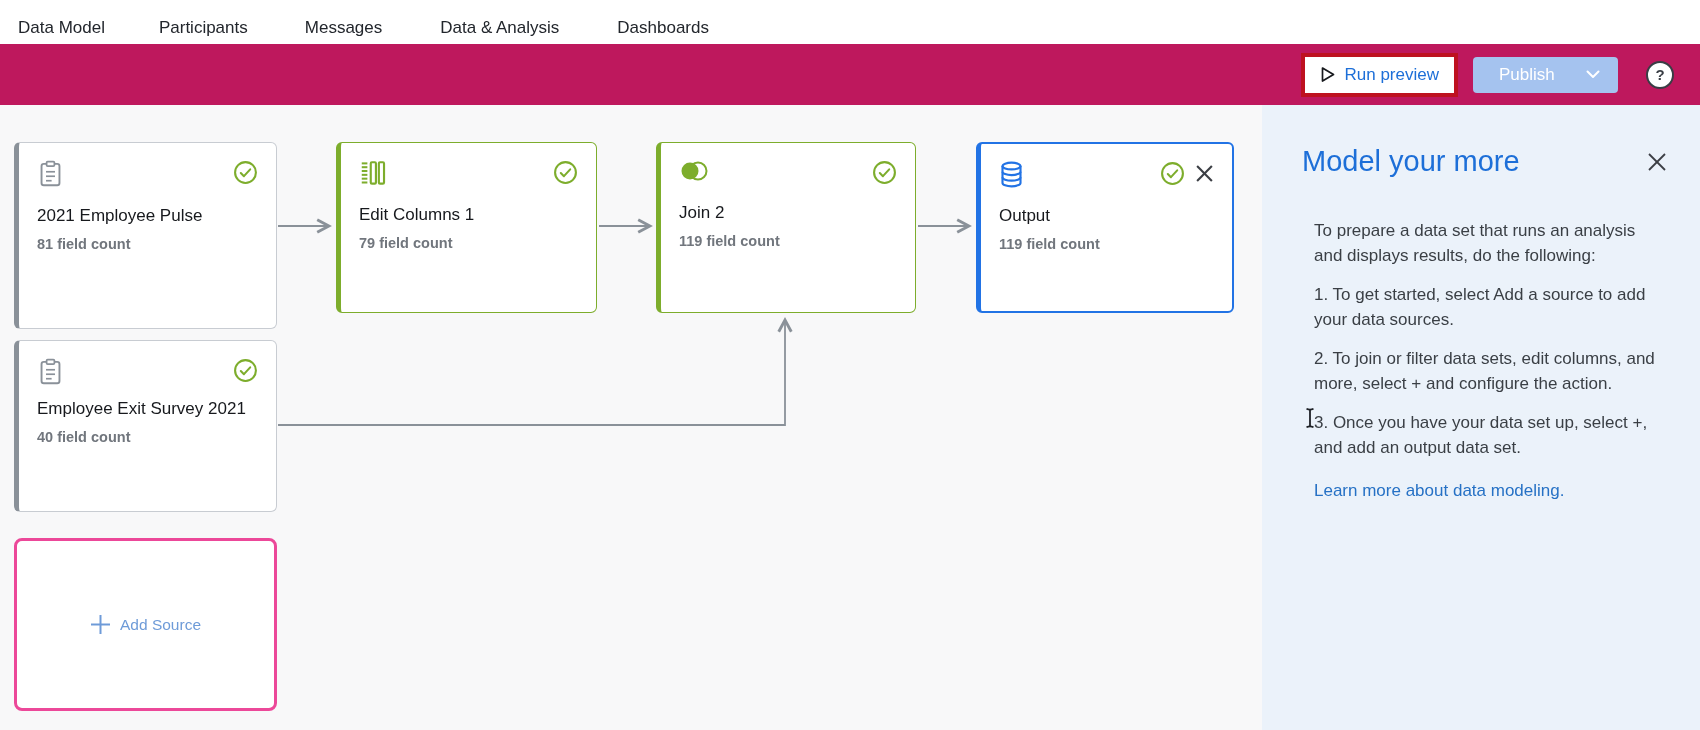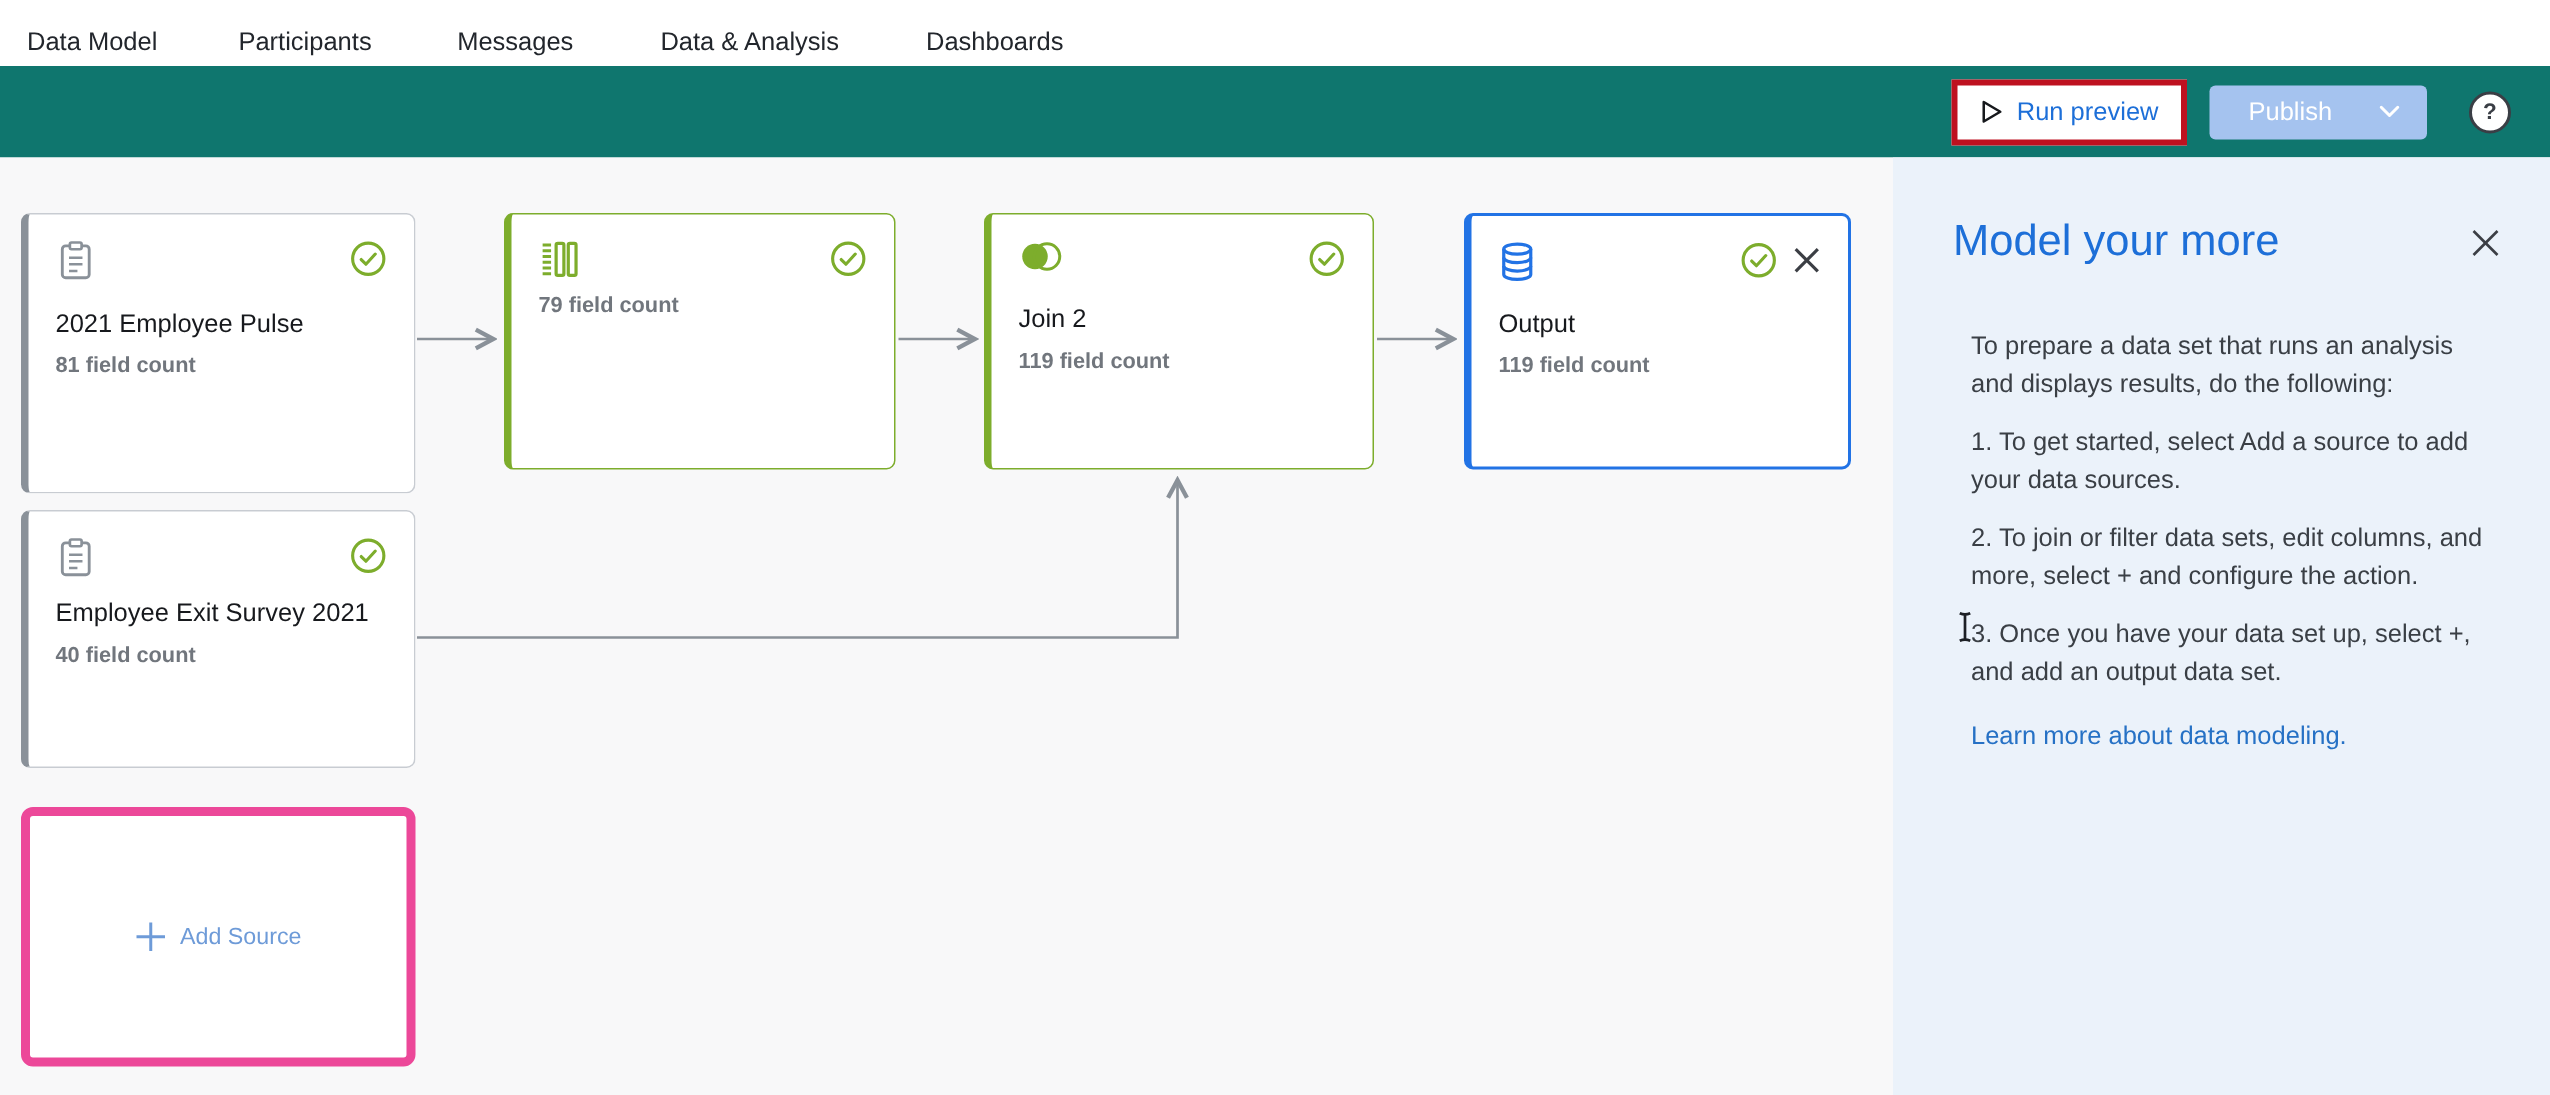--- a/index.html
+++ b/index.html
@@ -12,21 +12,21 @@
     background:#fff; border-bottom:1px solid #ececee; display:flex; align-items:center; }
   .tab { font-size:17px; color:#22262c; cursor:pointer; white-space:nowrap; }
   .tab-first { position:relative; padding:0 30px 0 18px; height:44px; display:flex; align-items:center; }
   .tab-first .underline { position:absolute; left:0; bottom:0; width:100%; height:3px;
     background:linear-gradient(90deg,#1bb3db 0%, #2b6ce0 55%, #3a3bd0 100%); }
   .tab-m24 { margin-left:24px; }
   .tab-m57 { margin-left:57px; }
   .tab-m58 { margin-left:58px; }
 
   
-  .toolbar { position:absolute; left:0; top:44px; width:1700px; height:61px; background:#0f766e;
+  .toolbar { position:absolute; left:0; top:44px; width:1700px; height:61px; background:#be185d;
     display:flex; align-items:center; justify-content:flex-end; padding-right:26px; }
   .runbox { border:4px solid #be1120; background:#fff; display:flex; align-items:center;
     gap:9px; padding:8px 15px; margin-right:15px; cursor:pointer; }
   .runbox .lbl { color:#1d6fd8; font-size:17px; }
   .btn-publish { width:145px; height:36px; background:#a5c3ef; border:none; border-radius:4px;
     color:#fff; font-size:17px; display:flex; align-items:center; justify-content:space-between;
     padding:0 18px 0 26px; cursor:pointer; font-family:"Liberation Sans",sans-serif; margin-right:28px; }
   .help { width:28px; height:28px; border:2px solid #3a3e45; border-radius:50%;
     display:flex; align-items:center; justify-content:center; font-size:15px; font-weight:bold;
     color:#3a3e45; cursor:pointer; background:#fff; }
@@ -37,21 +37,21 @@
 
   .node { position:absolute; background:#fff; border-radius:6px; padding:17px 18px 0 18px; cursor:pointer; }
   .node-gray  { border:1px solid #c8ccd2; border-left:5px solid #8a9199; }
   .node-green { border:1px solid #7dad2c; border-left:5px solid #7dad2c; }
   .node-blue  { border:2px solid #2273e5; border-left:5px solid #2273e5; }
   .node-head { display:flex; justify-content:space-between; align-items:flex-start; }
   .node-head .right { display:flex; align-items:center; gap:10px; }
   .node-title { margin-top:16px; font-size:17px; color:#17191d; font-weight:500; line-height:23px; }
   .node-sub { margin-top:9px; font-size:14.5px; color:#71767d;font-weight:bold; }
 
-  .add-source { position:absolute; background:#fff; border:6px solid #ec4899; border-radius:8px;
+  .add-source { position:absolute; background:#fff; border:3px solid #ec4899; border-radius:8px;
     display:flex; align-items:center; justify-content:center; gap:9px; cursor:pointer; }
   .add-source .plus { color:#6e9bd8; }
   .add-source .lbl { color:#6e9bd8; font-size:15.5px; font-weight:500; }
 
   
   .panel { position:absolute; right:0; top:0; width:438px; height:625px; background:#ebf2fa;
     padding:40px 42px 0 40px; }
   .panel-title { color:#1d6fd8; font-size:29px; font-weight:500; }
   .panel-close { position:absolute; top:46px; right:32px; width:22px; height:22px; cursor:pointer; }
   .panel p { margin-top:14px; font-size:17px; line-height:25px; color:#3a3f45;margin-left:12px; }
@@ -140,20 +140,21 @@
           <rect x="10" y="2" width="4.6" height="19" rx="1" fill="none" stroke="#7dad2c" stroke-width="1.9"></rect>
           <rect x="17.2" y="2" width="4.6" height="19" rx="1" fill="none" stroke="#7dad2c" stroke-width="1.9"></rect>
         </svg>
         <span class="right">
           <svg width="25" height="25" viewBox="0 0 24 24">
             <circle cx="12" cy="12" r="10" fill="none" stroke="#7dad2c" stroke-width="2"></circle>
             <polyline points="7.5,12.5 10.5,15.5 16.5,9" fill="none" stroke="#7dad2c" stroke-width="2" stroke-linecap="round" stroke-linejoin="round"></polyline>
           </svg>
         </span>
       </div>
+      <div class="node-title">Edit Columns 1</div>
       <div class="node-sub">79 field count</div>
     </div>
 
     <div class="node node-green" style="left:656px; top:37px; width:260px; height:171px;">
       <div class="node-head">
         <svg width="30" height="22" viewBox="0 0 30 22">
           <circle cx="11" cy="11" r="8.5" fill="#7dad2c"></circle>
           <circle cx="19" cy="11" r="8.5" fill="none" stroke="#7dad2c" stroke-width="2"></circle>
         </svg>
         <span class="right">

